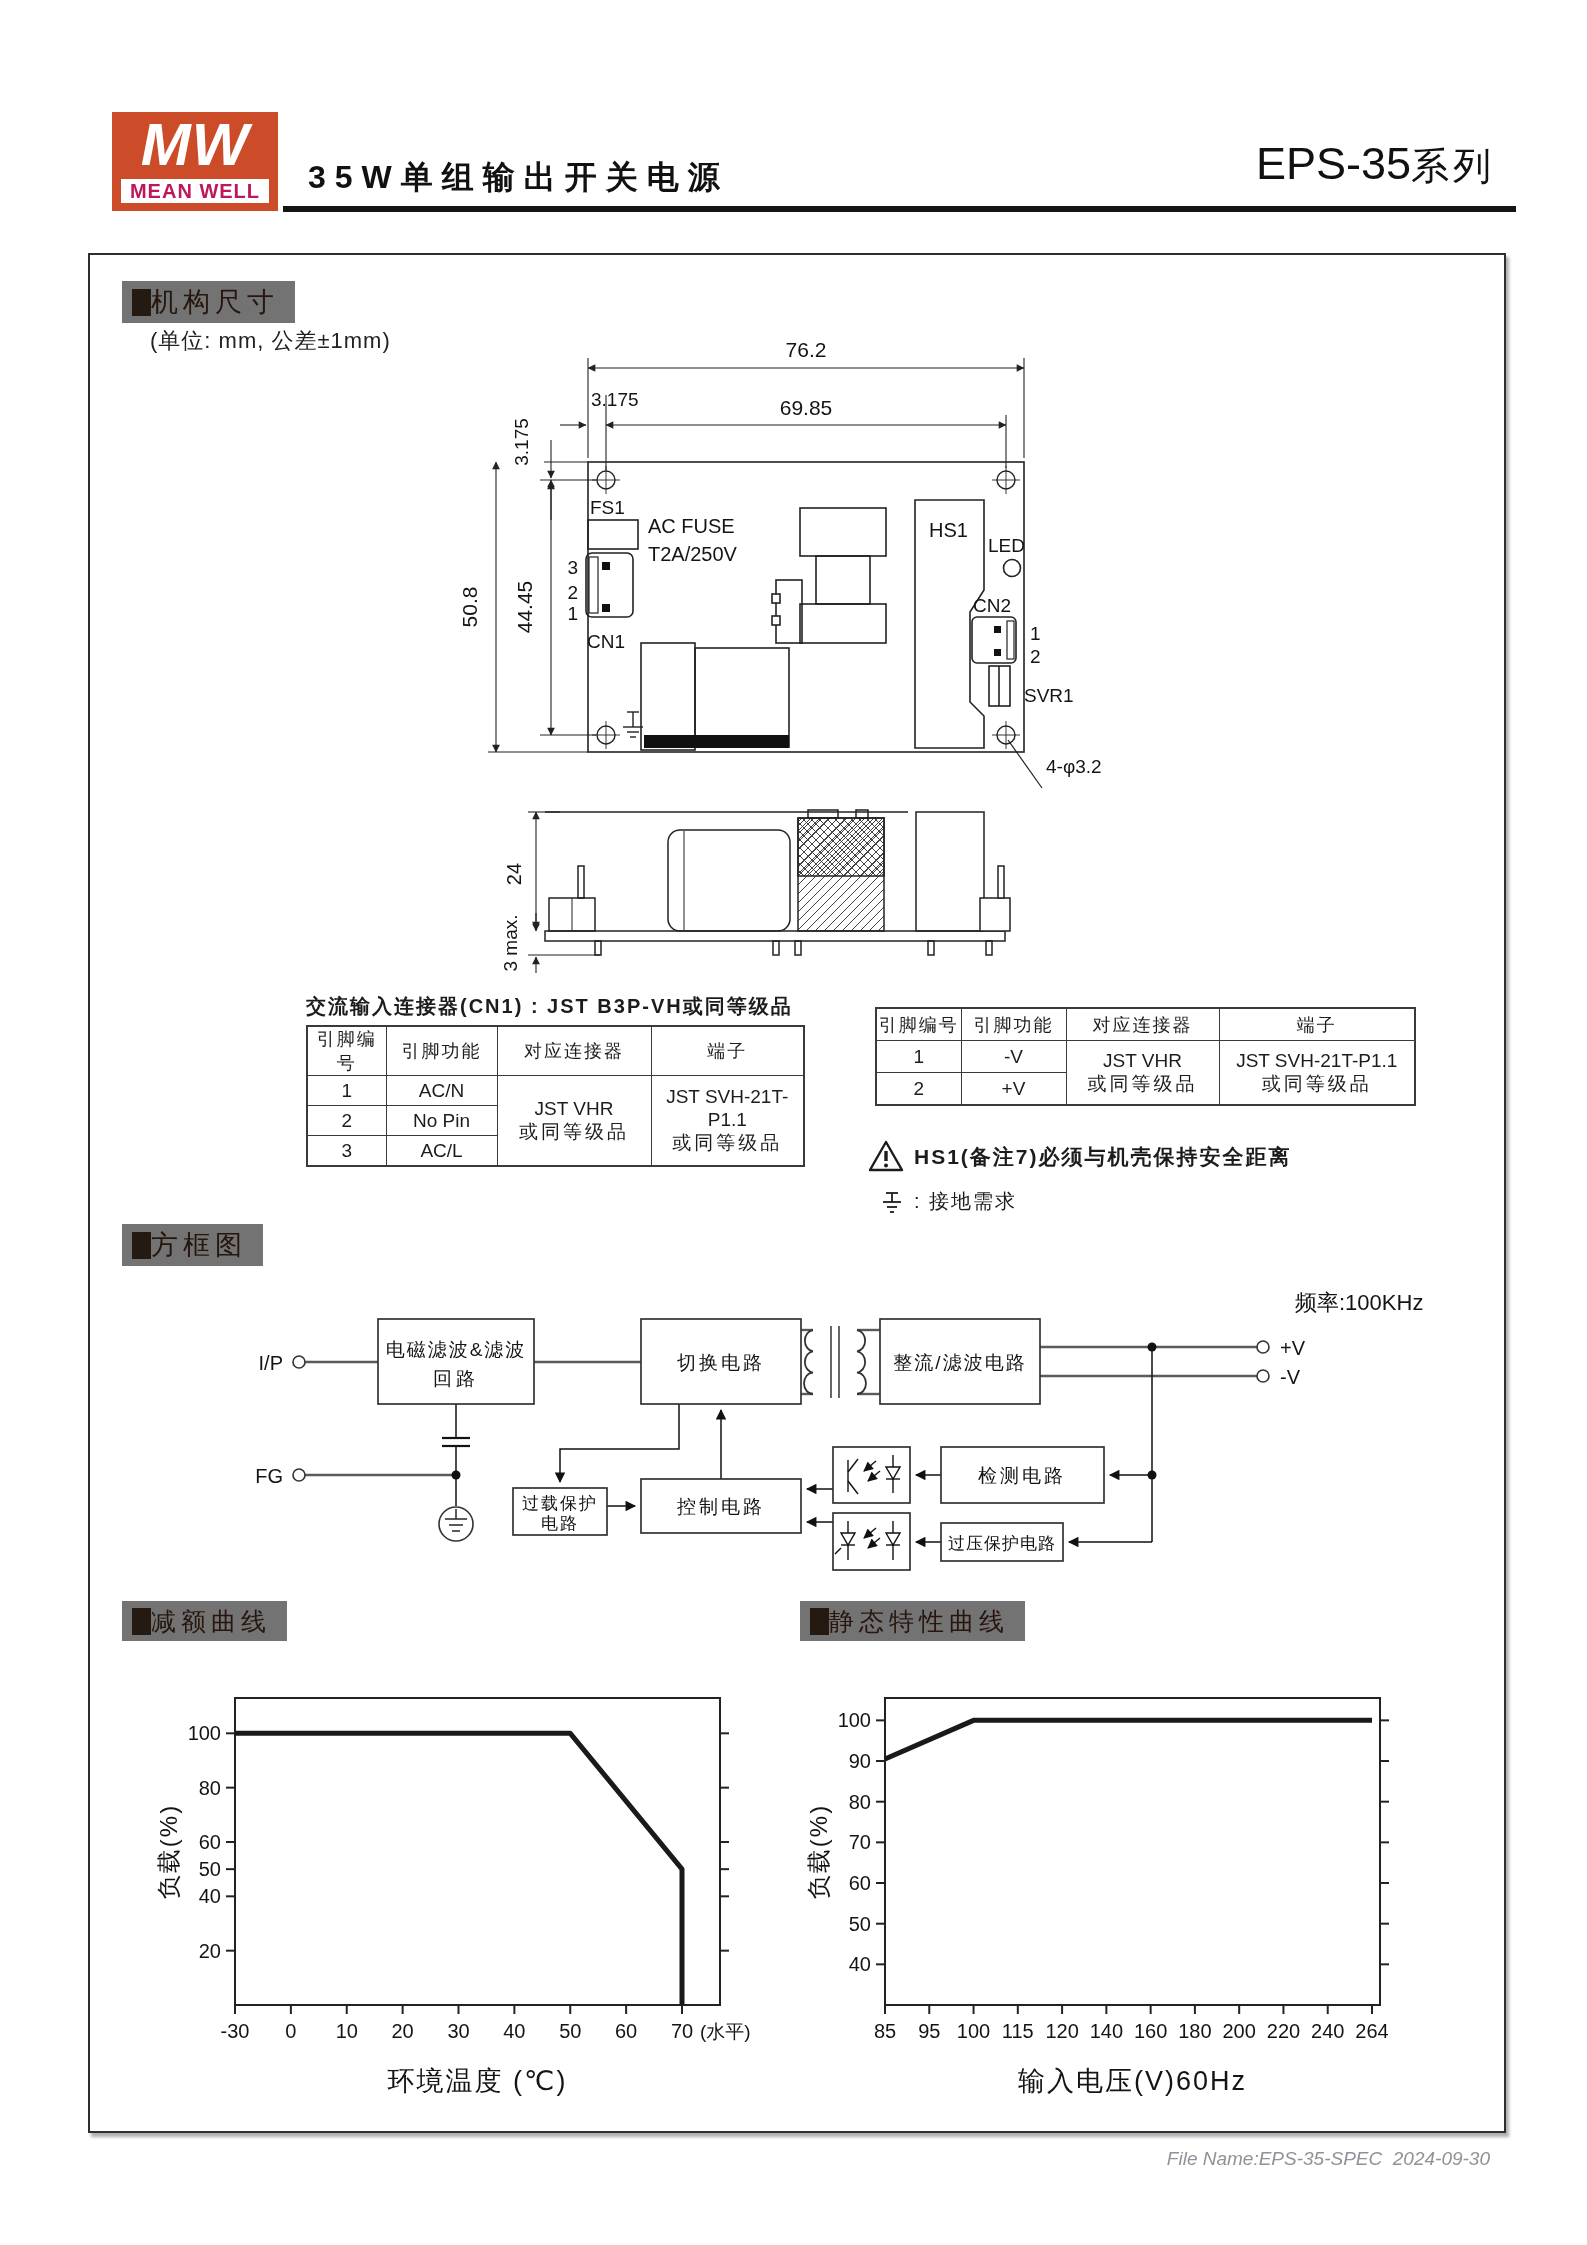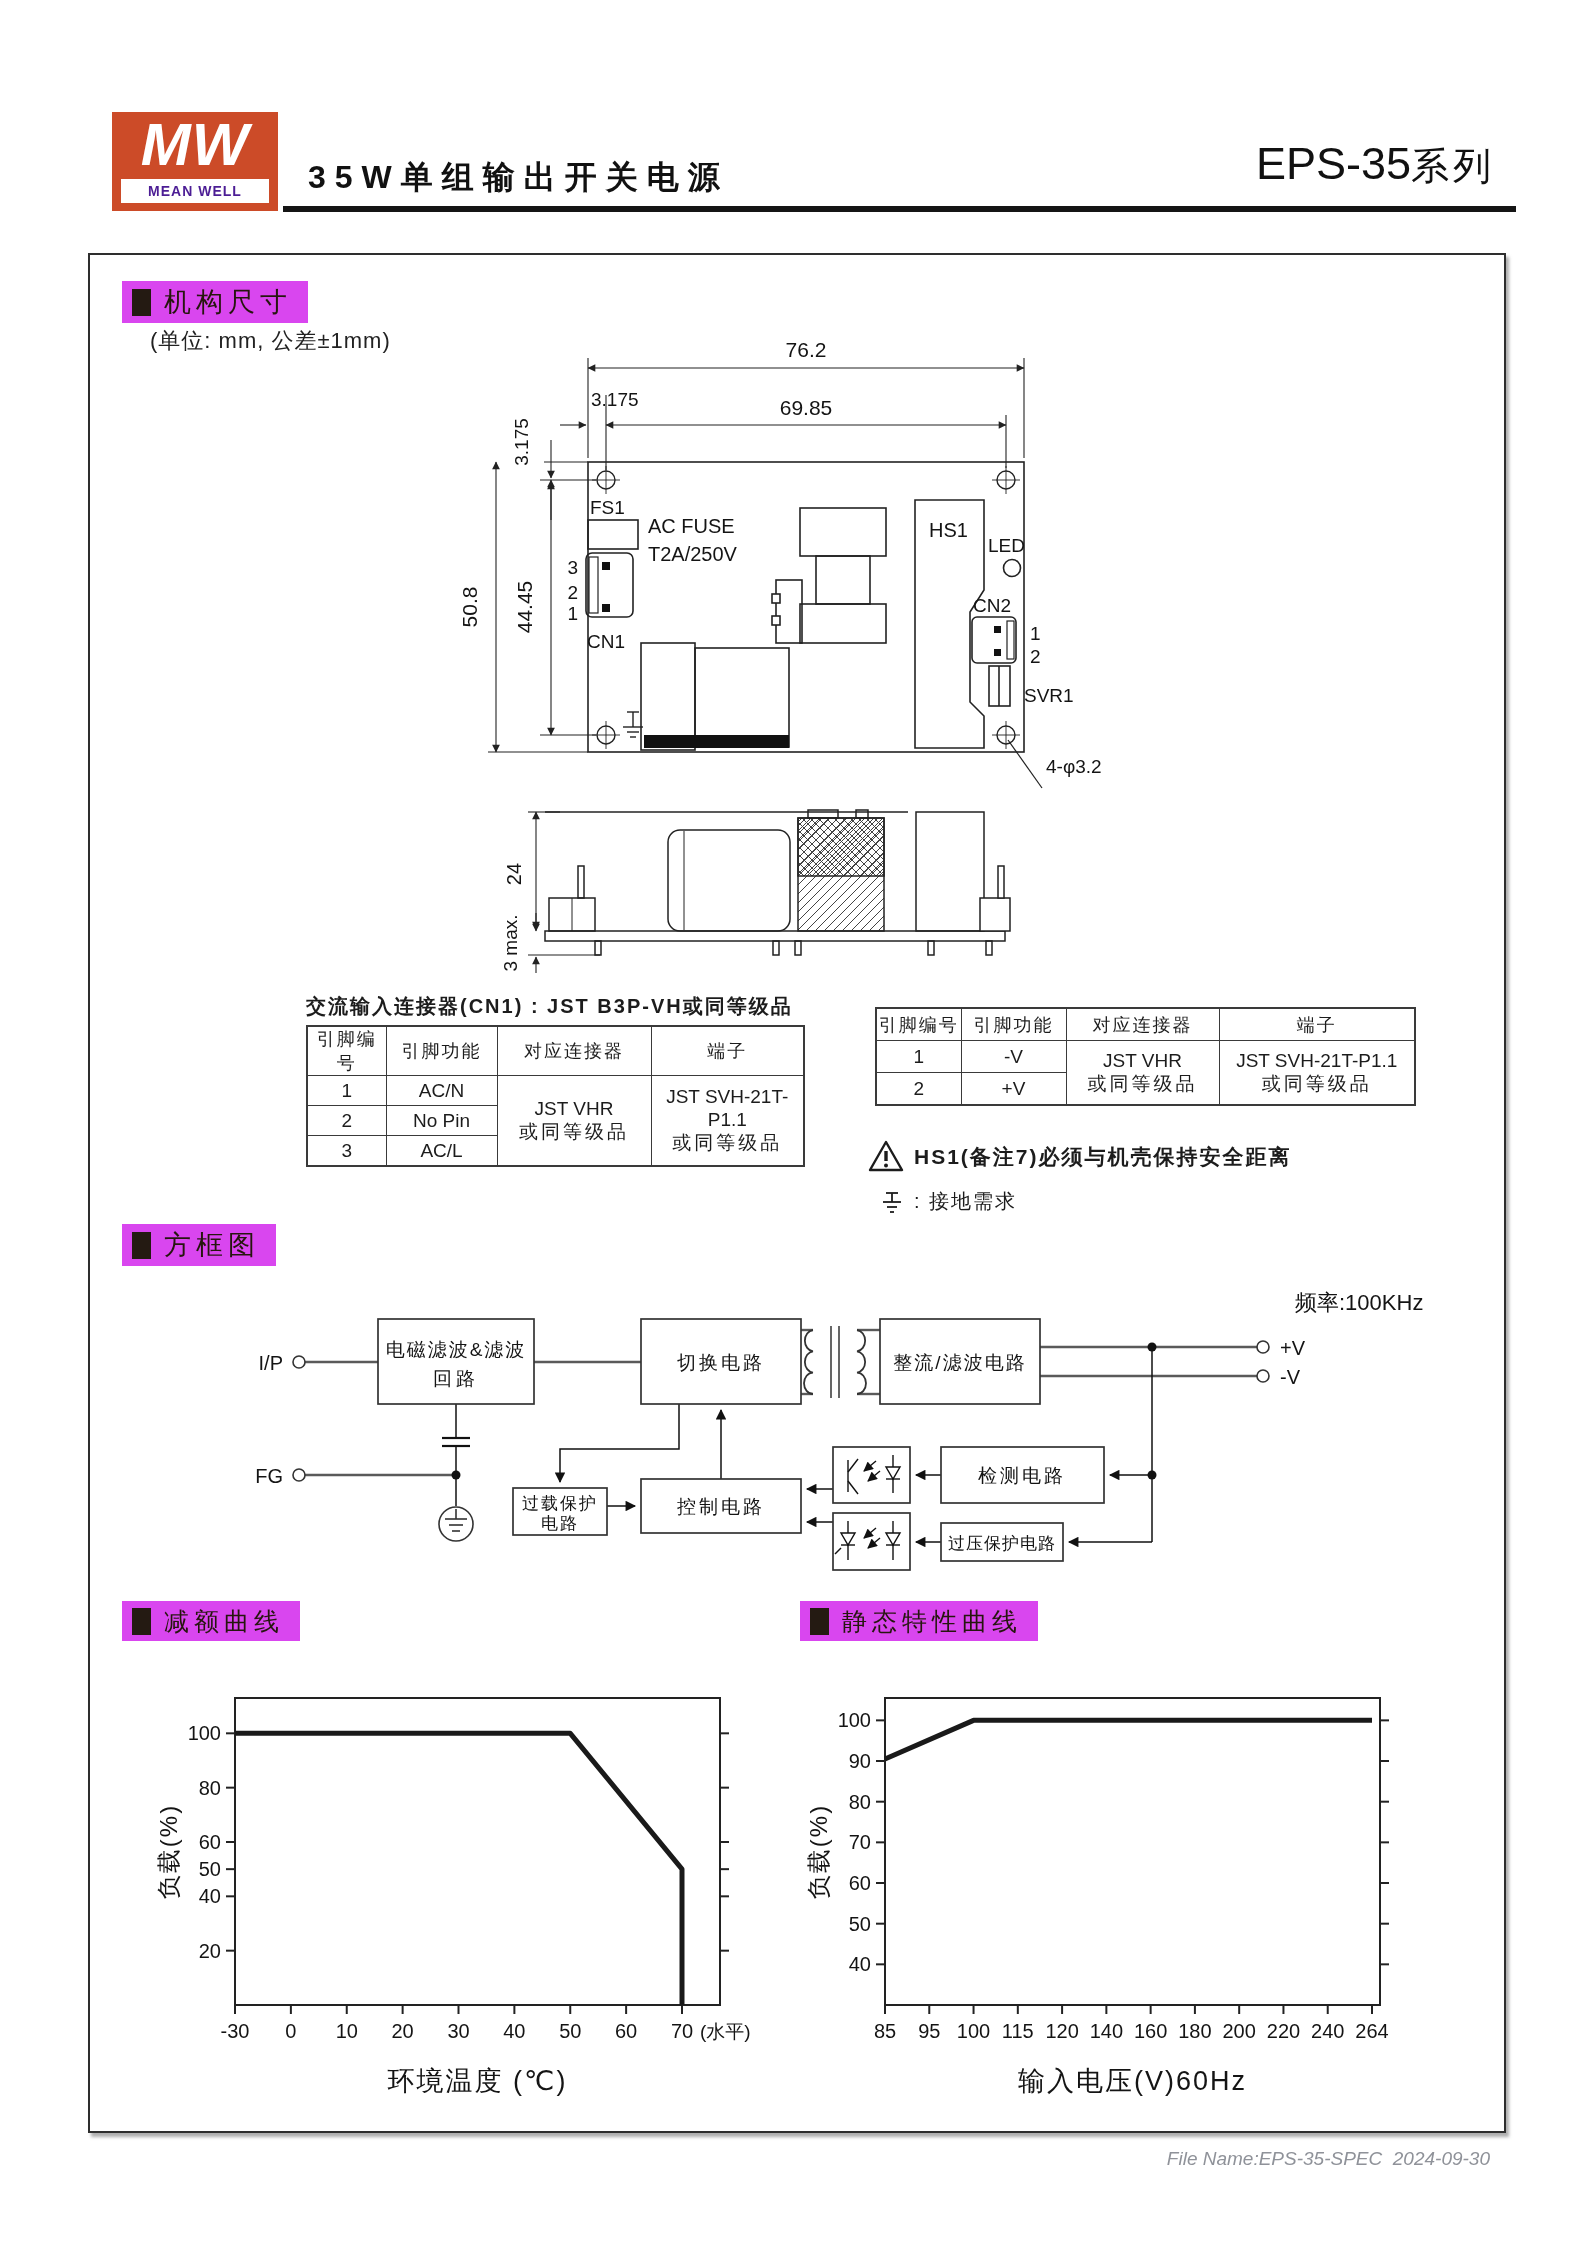--- a/index.html
+++ b/index.html
@@ -4,31 +4,31 @@
 <style>
   html,body{margin:0;padding:0;background:#fff;}
   body{font-family:"Liberation Sans","DejaVu Sans",sans-serif;color:#111;}
   .page{position:relative;width:1587px;height:2245px;background:#fff;overflow:hidden;}
   .abs{position:absolute;}
   
   .logo{left:112px;top:112px;width:166px;height:99px;background:#cc4b28;}
   .logo-mw{position:absolute;top:-2px;left:0;right:0;text-align:center;color:#fff;
     font-style:italic;font-weight:bold;font-size:60px;line-height:70px;letter-spacing:1px;}
   .logo-band{position:absolute;left:9px;right:9px;bottom:8px;height:24px;background:#fff;text-align:center;}
-  .logo-name{color:#4c1d95;font-weight:bold;font-size:14px;line-height:25px;letter-spacing:1px;}
+  .logo-name{color:#be185d;font-weight:bold;font-size:20px;line-height:25px;letter-spacing:1px;}
   
   .title{left:308px;top:156px;font-size:32px;font-weight:bold;letter-spacing:9px;white-space:nowrap;}
   .series{right:92px;top:138px;font-size:45px;font-weight:normal;white-space:nowrap;}
   .series .sfx{font-size:38px;letter-spacing:4px;}
   .divider{left:283px;top:206px;width:1233px;height:6px;background:#151515;}
   
   .mainbox{left:88px;top:253px;width:1414px;height:1876px;border:2px solid #2e2e2e;
     box-shadow:3px 4px 3px rgba(110,110,110,.55);}
   
-  .sechead{background:#d946ef;display:flex;align-items:center;gap:13px;height:42px;
+  .sechead{background:#737373;display:flex;align-items:center;height:42px;
     padding:0 16px 0 10px;font-size:27px;letter-spacing:5px;color:#26160e;white-space:nowrap;}
   .sechead .sq{width:19px;height:27px;background:#241a12;flex:0 0 auto;}
   .sechead.small{height:40px;font-size:25px;}
   .unitnote{left:150px;top:326px;font-size:22px;letter-spacing:1px;color:#222;}
   
   .tbltitle{font-size:20px;font-weight:600;letter-spacing:2px;margin-bottom:5px;white-space:nowrap;color:#1c1c1c;}
   table.ctable{border-collapse:collapse;table-layout:fixed;background:#fff;}
   table.ctable th,table.ctable td{border:1.5px solid #3a3a3a;text-align:center;vertical-align:middle;
     padding:0;font-size:19px;color:#1c1c1c;overflow:hidden;}
   table.ctable{border:2px solid #3a3a3a;}

